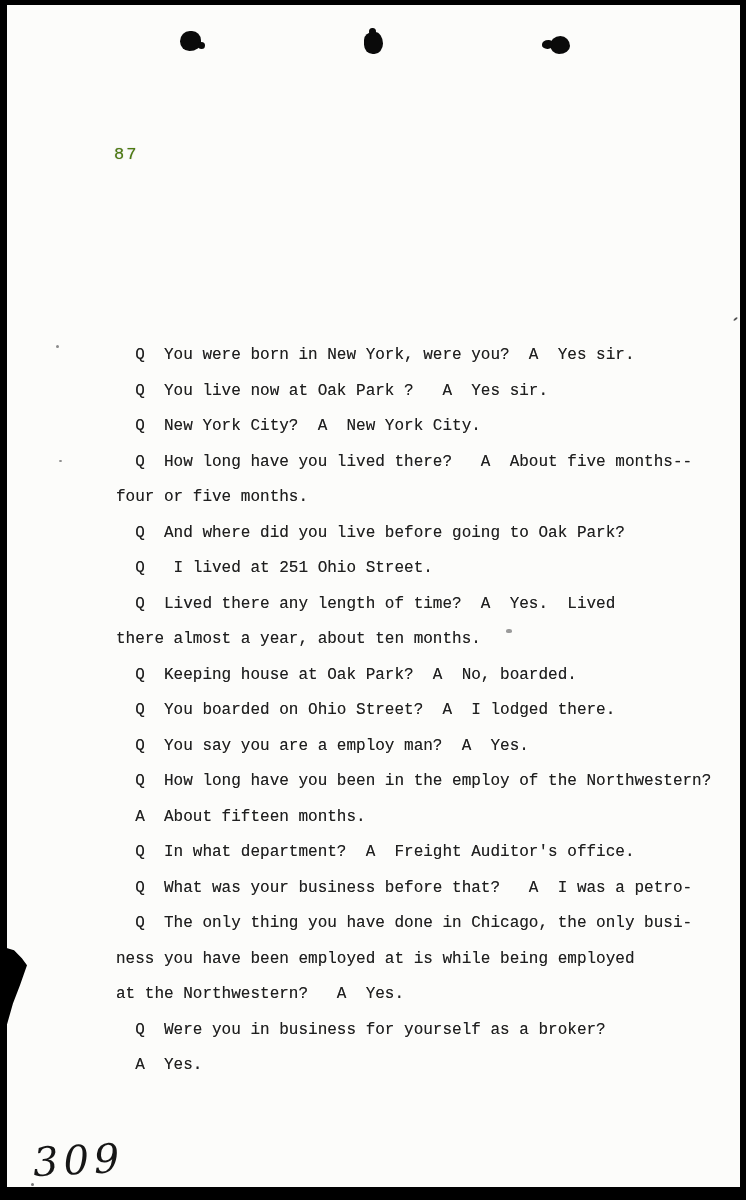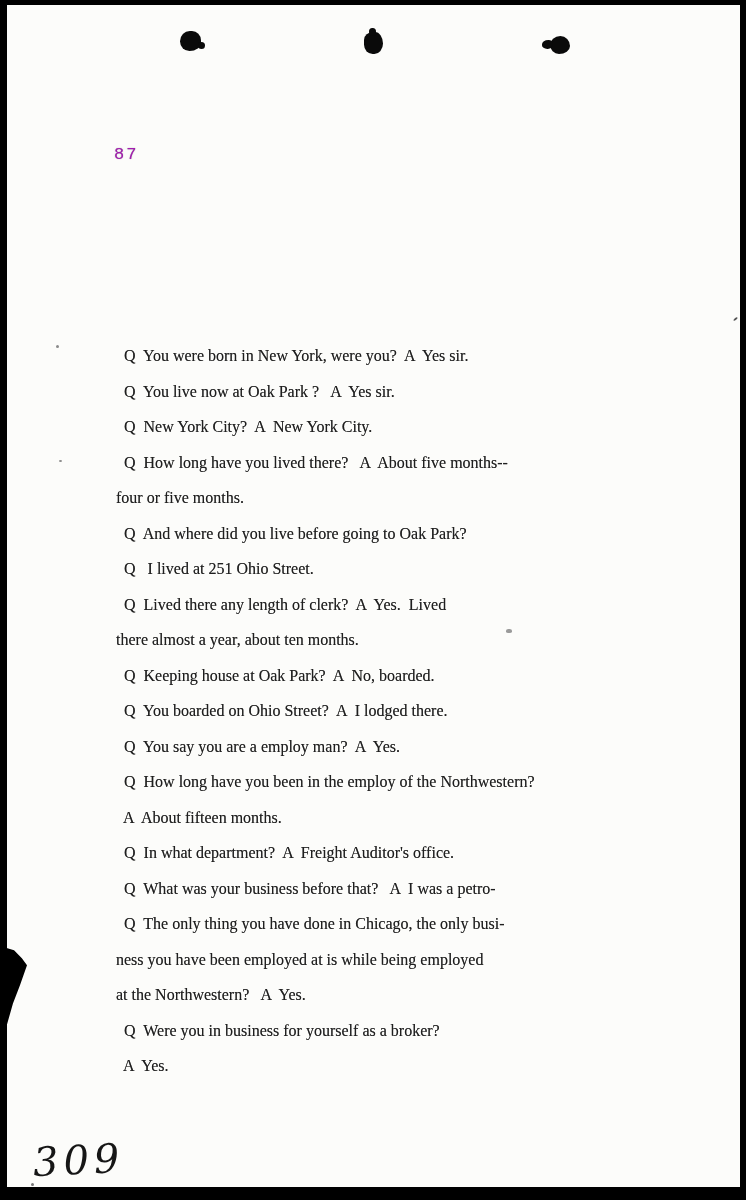--- a/index.html
+++ b/index.html
@@ -51,34 +51,34 @@
     content: ""; position: absolute; left: -8px; top: 4px;
     width: 11px; height: 9px; background: #0a0a0a;
     border-radius: 60% 40% 50% 50% / 50% 50% 55% 45%;
   }
   .page-number {
     position: absolute;
     left: 107px;
     top: 140px;
     font-size: 17px;
     letter-spacing: 2px;
-    color: #a21caf;
+    color: #4d7c0f;
     text-shadow: 0 0 1px rgba(60,60,60,0.5);
   }
   .transcript {
     position: absolute;
     left: 109px;  
     top: 333px;
     width: 616px;
     font-size: 16px;
     line-height: 35.5px;
     color: #1f1f1f;
     text-shadow: 0 0 0.6px rgba(25,25,25,0.55);
   }
-  .transcript .line { white-space: pre; font-family: Liberation Serif, serif; }
+  .transcript .line { white-space: pre; }
   .transcript .line.bold { font-weight: bold; }
   
   .wedge {
     position: absolute;
     left: -7px;
     top: 941px;
     width: 27px;
     height: 87px;
     background: #000;
     clip-path: polygon(0 0, 52% 5%, 81% 14%, 100% 22%, 74% 45%, 48% 66%, 17% 100%, 0 100%);
@@ -114,21 +114,21 @@
     <div class="page-number">87</div>
 
     <div class="transcript">
         <div class="line">  Q  You were born in New York, were you?  A  Yes sir.</div>
         <div class="line">  Q  You live now at Oak Park ?   A  Yes sir.</div>
         <div class="line">  Q  New York City?  A  New York City.</div>
         <div class="line">  Q  How long have you lived there?   A  About five months--</div>
         <div class="line">four or five months.</div>
         <div class="line">  Q  And where did you live before going to Oak Park?</div>
         <div class="line">  Q   I lived at 251 Ohio Street.</div>
-        <div class="line">  Q  Lived there any length of clerk?  A  Yes.  Lived</div>
+        <div class="line">  Q  Lived there any length of time?  A  Yes.  Lived</div>
         <div class="line">there almost a year, about ten months.</div>
         <div class="line">  Q  Keeping house at Oak Park?  A  No, boarded.</div>
         <div class="line">  Q  You boarded on Ohio Street?  A  I lodged there.</div>
         <div class="line">  Q  You say you are a employ man?  A  Yes.</div>
         <div class="line">  Q  How long have you been in the employ of the Northwestern?</div>
         <div class="line">  A  About fifteen months.</div>
         <div class="line">  Q  In what department?  A  Freight Auditor's office.</div>
         <div class="line">  Q  What was your business before that?   A  I was a petro-</div>
         <div class="line">  Q  The only thing you have done in Chicago, the only busi-</div>
         <div class="line">ness you have been employed at is while being employed</div>

